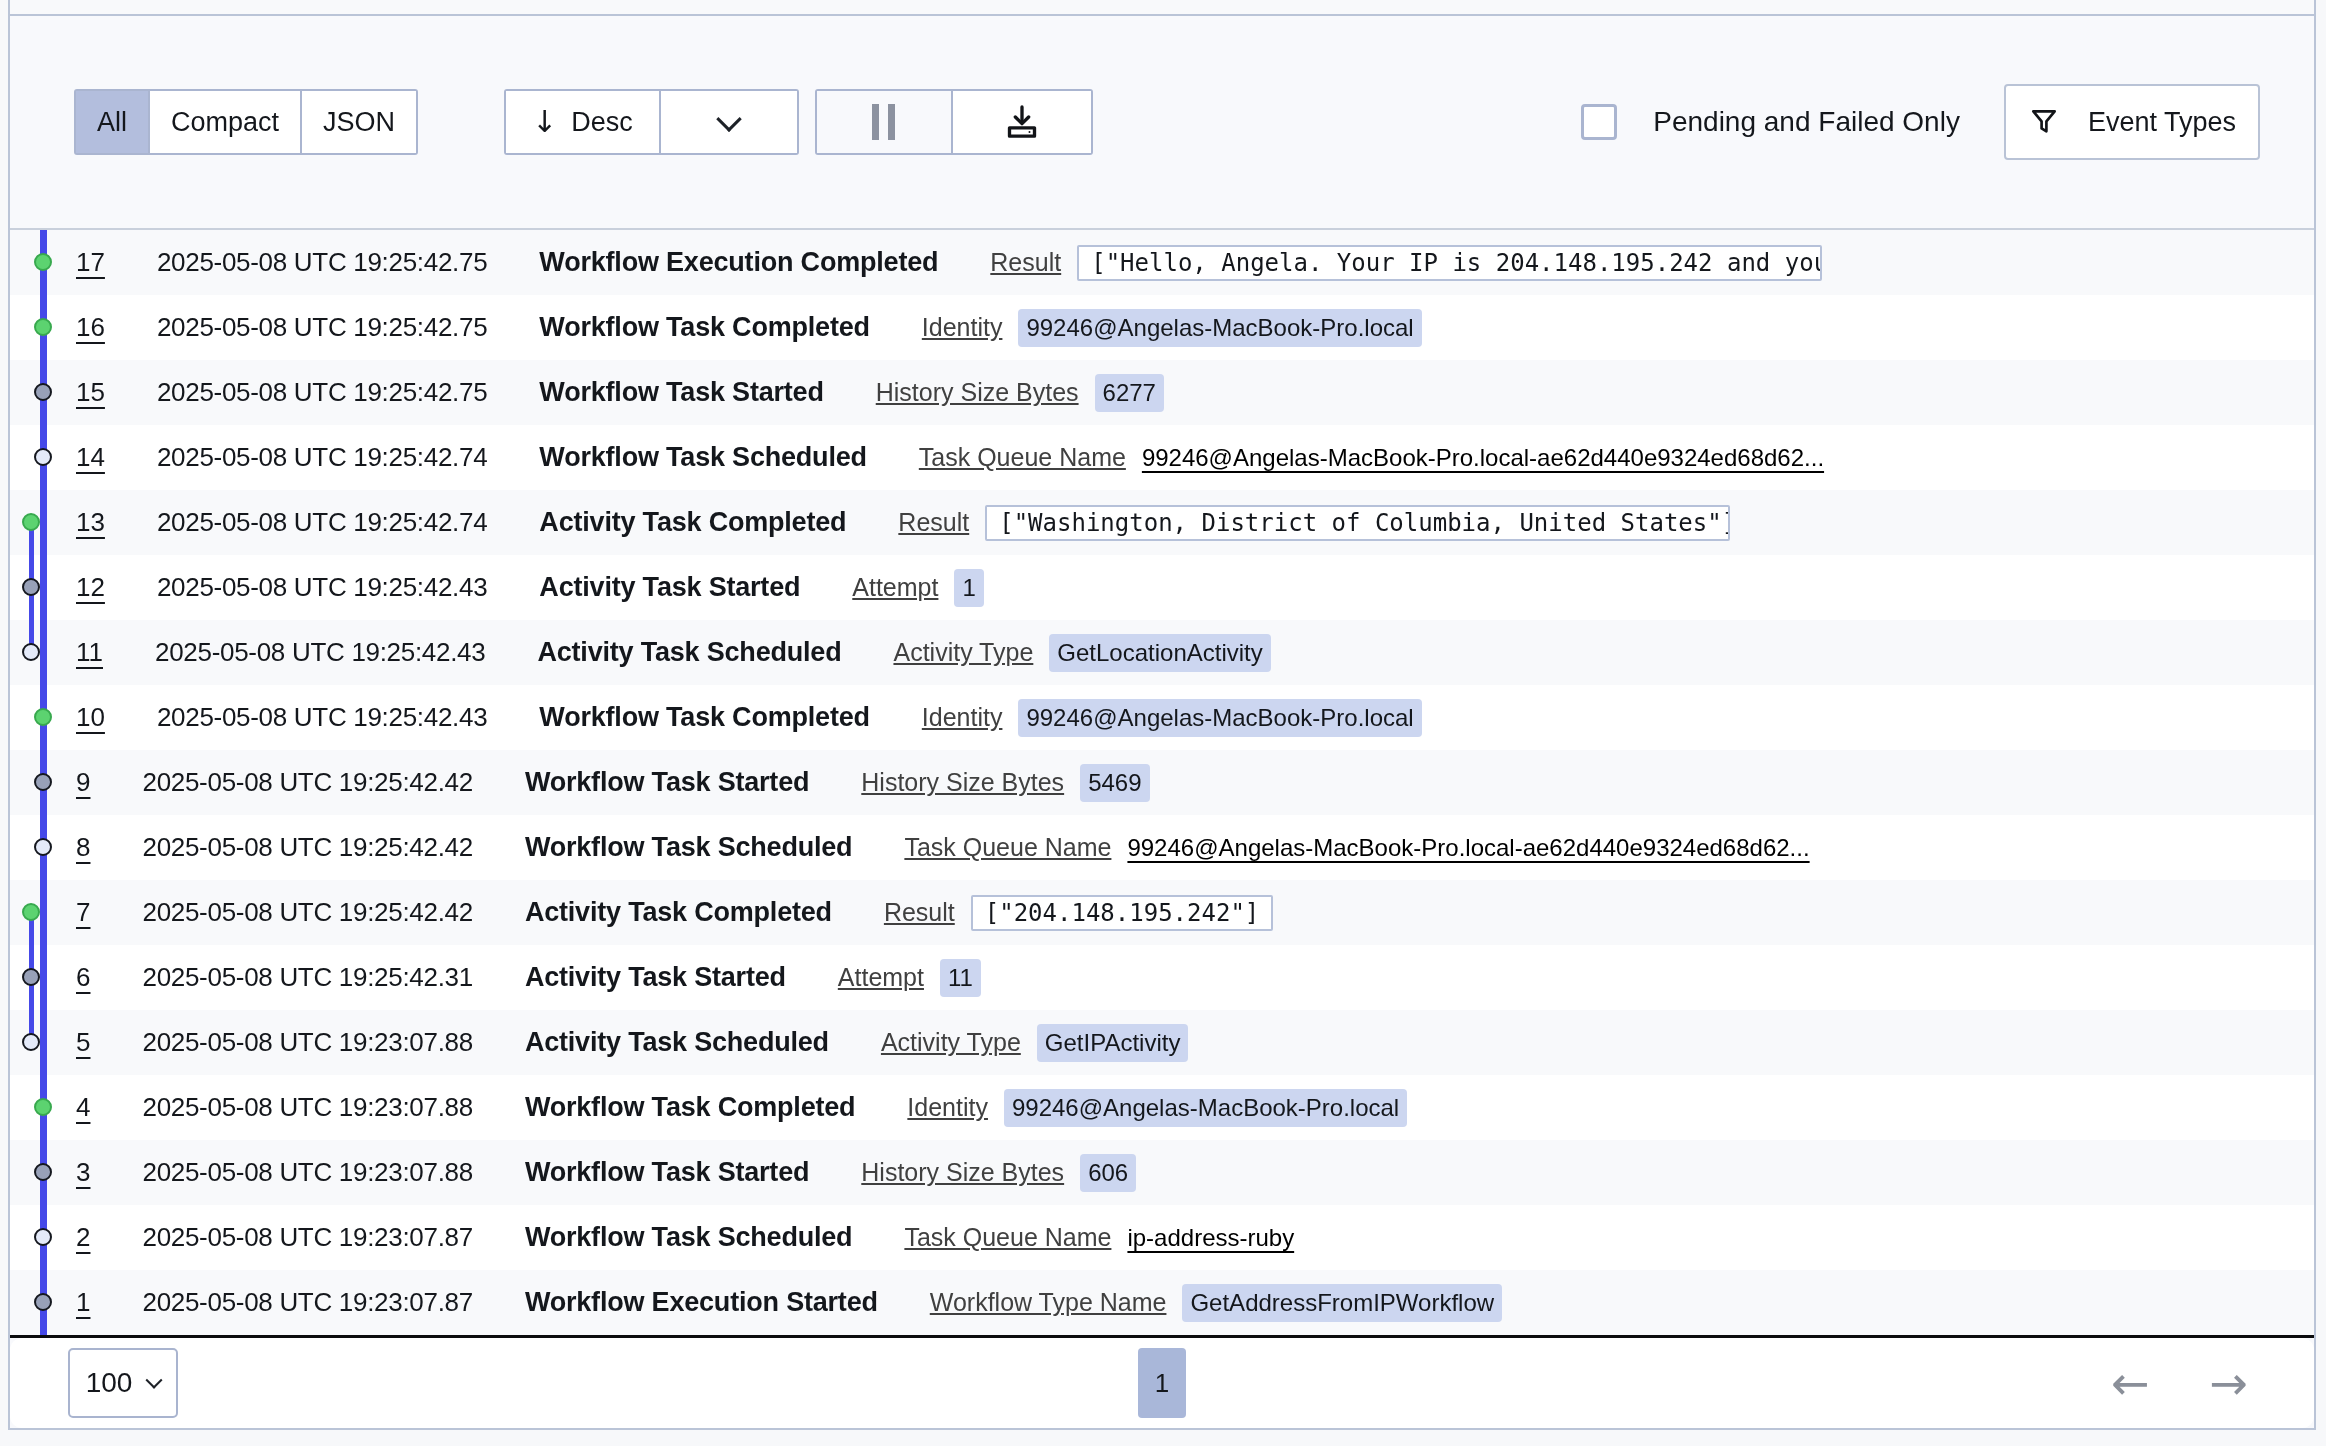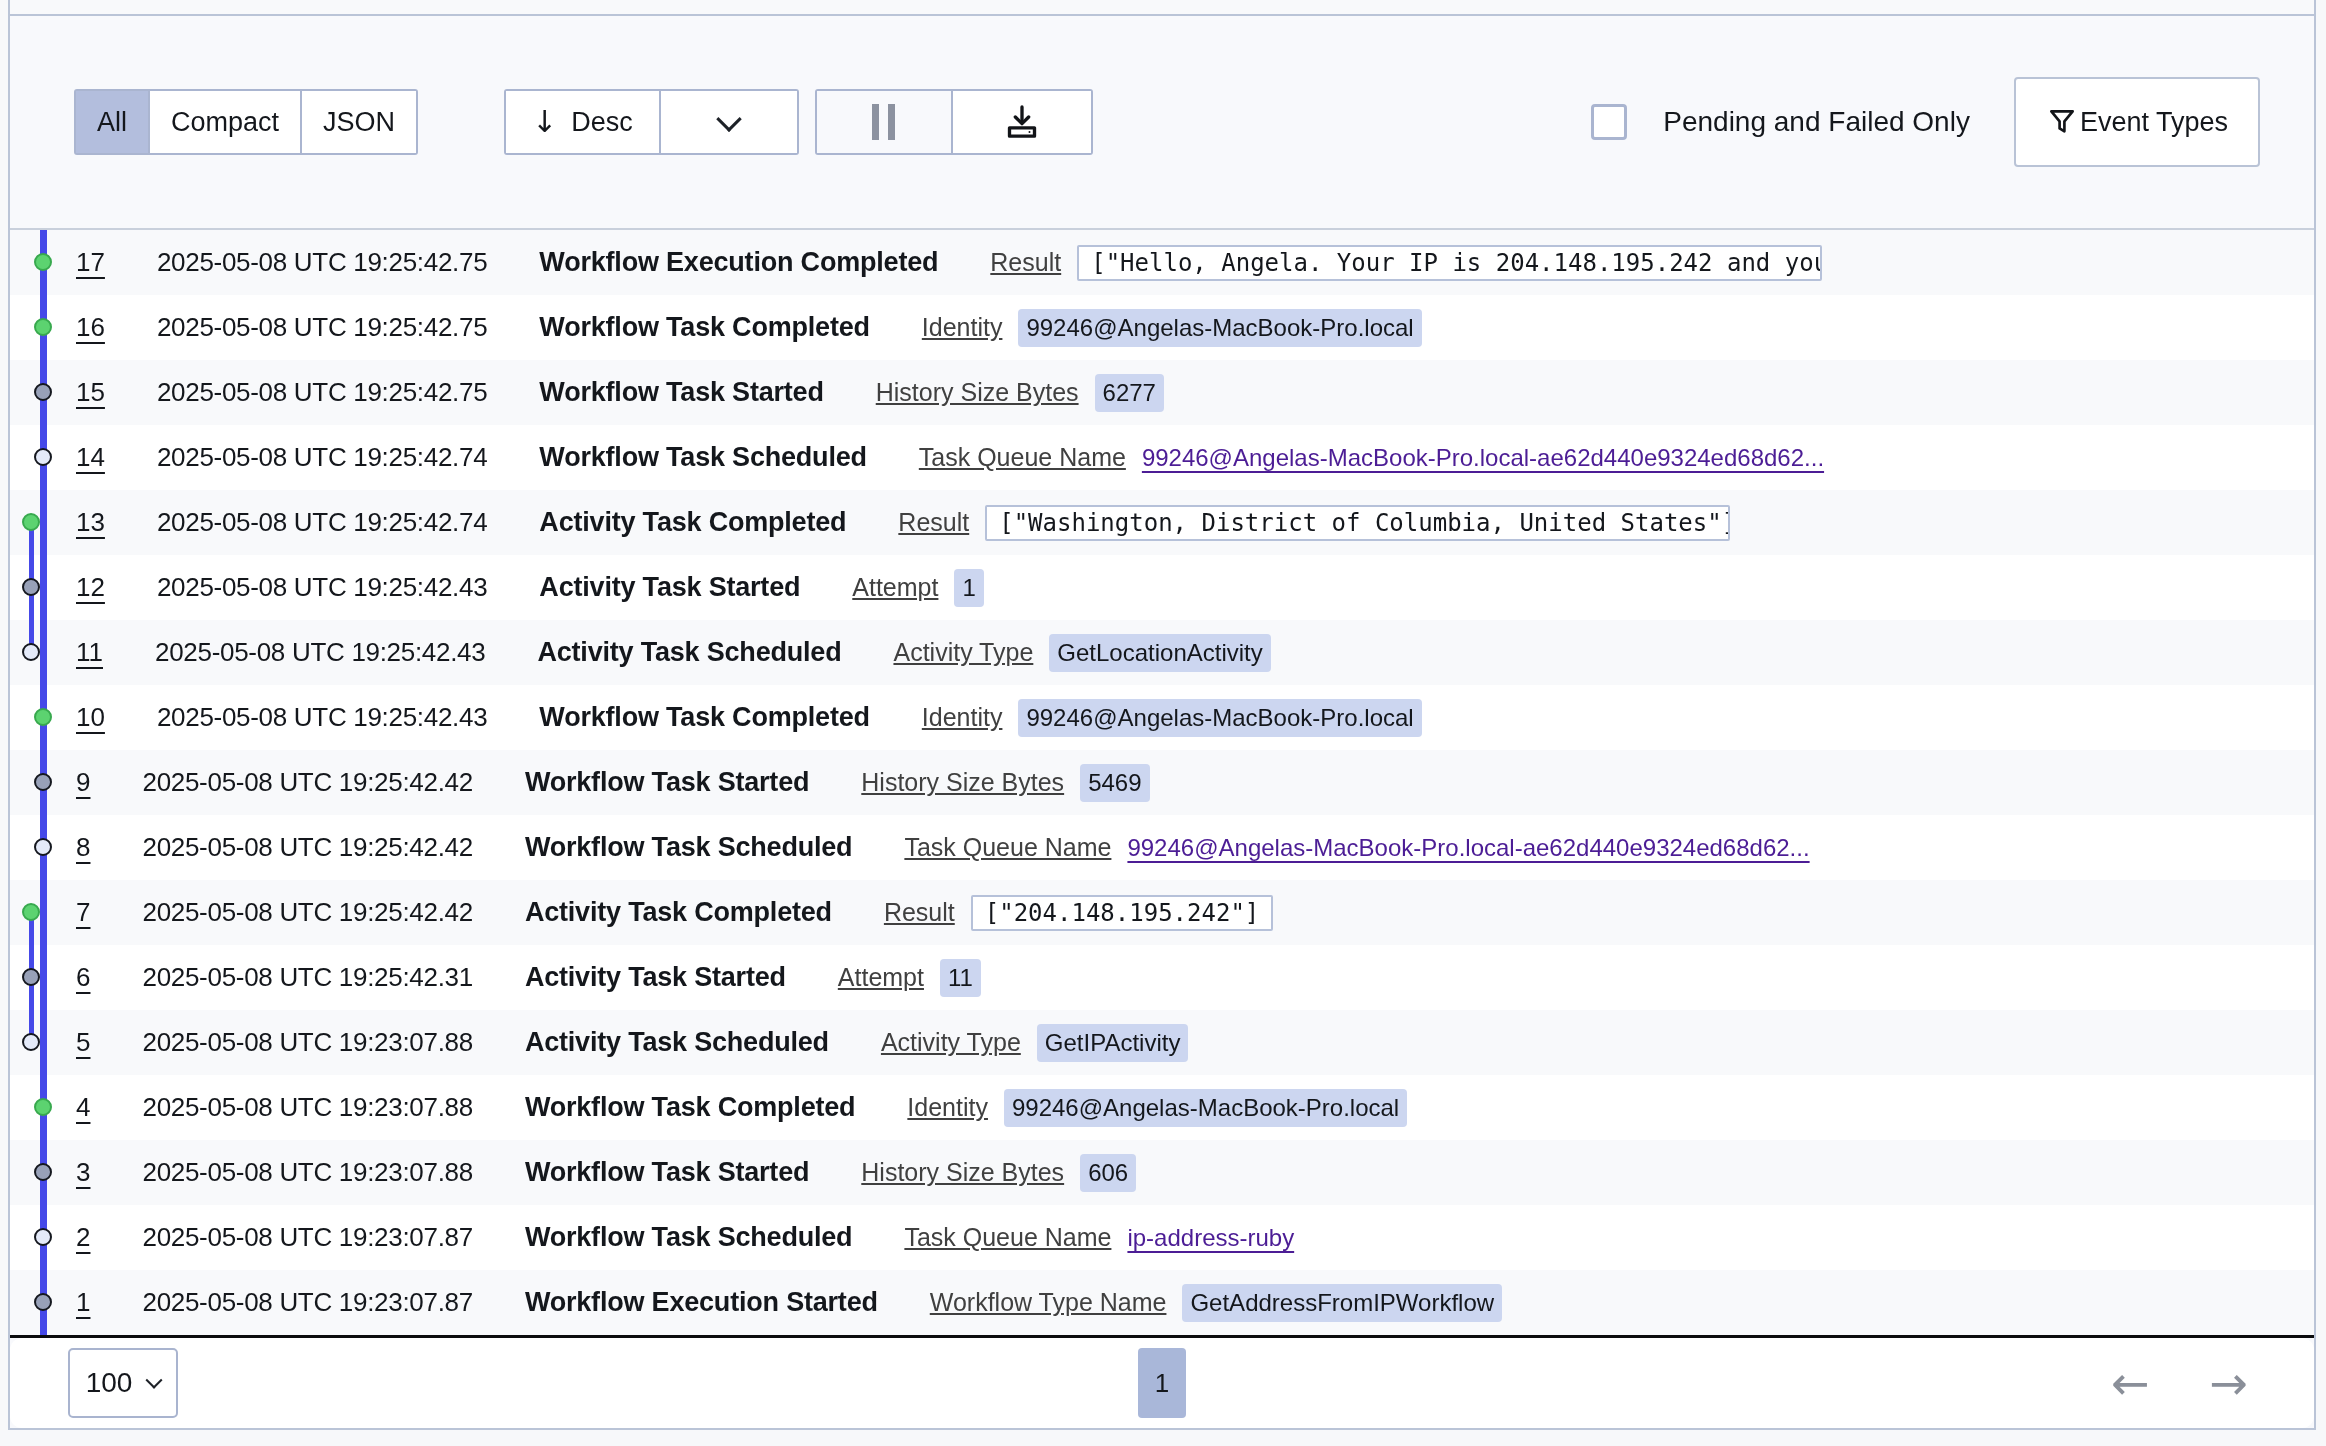--- a/index.html
+++ b/index.html
@@ -32,21 +32,21 @@
   .sort-caret{width:94px;display:flex;align-items:center;justify-content:center;}
   .chev{width:15px;height:15px;border-right:3px solid #1d2127;border-bottom:3px solid #1d2127;transform:rotate(45deg) translate(-2px,-2px);}
   .chev.sm{width:10px;height:10px;border-width:2.5px;}
   .arrow-glyph{font-family:"DejaVu Sans",sans-serif;font-size:30px;line-height:1;}
   .icon-seg-pause{width:92px;display:flex;align-items:center;justify-content:center;gap:9px;background:#f8f9fc;}
   .icon-seg-dl{width:96px;display:flex;align-items:center;justify-content:center;background:#fff;border-left:2px solid #aab5d0;}
   .pause-bar{width:7px;height:36px;background:#8c92a0;}
   .checkbox{width:36px;height:36px;box-sizing:border-box;border:3px solid #aab5d0;border-radius:4px;background:#fff;cursor:pointer;}
   .cb-label{font-size:28px;margin-left:36px;}
   .evt-btn{
-    margin-left:44px;height:90px;display:flex;align-items:center;gap:2px;padding:0 30px;
+    margin-left:44px;height:76px;display:flex;align-items:center;gap:28px;padding:0 22px;
     background:#fff;border:2px solid #b9c3d6;border-radius:4px;font-size:27px;cursor:pointer;box-sizing:border-box;
   }
   
   .table{position:relative;background:#fff;border-top:2px solid #c9d0dc;}
   .vline{position:absolute;left:30px;top:0;bottom:0;width:7px;background:#4549e8;z-index:1;}
   .row{position:relative;height:65px;display:flex;align-items:center;padding-left:66px;box-sizing:border-box;column-gap:52px;background:#fff;cursor:pointer;}
   .row.alt{background:#f8f9fb;}
   .bseg{position:absolute;left:19px;width:5px;background:#4549e8;z-index:1;}
   .bseg.start{top:32px;bottom:0;}
   .bseg.mid{top:0;bottom:0;}
@@ -55,21 +55,21 @@
   .dot.onbranch{left:12px;}
   .dot.green{background:#5cd370;border:2.5px solid #38a94e;}
   .dot.gray{background:#98a1b8;border:2.5px solid #15181f;}
   .dot.sched{background:#e4eaf9;border:2.5px solid #15181f;}
   .num{font-size:26px;font-weight:500;color:#14171c;text-decoration:underline;text-underline-offset:6px;text-decoration-thickness:2px;cursor:pointer;}
   .time{font-size:26px;letter-spacing:-0.3px;}
   .ename{font-size:27px;font-weight:700;letter-spacing:-0.2px;}
   .detail{display:flex;align-items:center;column-gap:16px;min-width:0;}
   .dlabel{font-size:25px;color:#404040;white-space:nowrap;text-decoration:underline;}
   .val-chip{font-size:24px;font-weight:500;background:#ccd6f0;border-radius:4px;padding:5px 8px;white-space:nowrap;}
-  .val-link{font-size:24px;font-weight:500;color:#4c1d95;text-decoration:underline;text-underline-offset:5px;white-space:nowrap;cursor:pointer;}
+  .val-link{font-size:24px;font-weight:500;color:#000000;text-decoration:underline;text-underline-offset:5px;white-space:nowrap;cursor:pointer;}
   .val-box{
     font-family:"DejaVu Sans Mono",monospace;font-size:24px;background:#fff;
     border:2px solid #b6c1d9;border-radius:2px;padding:2px 12px;box-sizing:border-box;
     white-space:nowrap;overflow:hidden;max-width:745px;
   }
   .black-line{height:3px;background:#0b0c0e;}
   
   .footer{height:90px;background:#fff;display:flex;align-items:center;padding:0 66px 0 58px;position:relative;box-sizing:border-box;border-radius:12px;}
   .pagesize{width:110px;height:70px;box-sizing:border-box;border:2px solid #a9b4cf;border-radius:5px;background:#fff;
     display:flex;align-items:center;justify-content:center;gap:16px;font-size:28px;cursor:pointer;}

